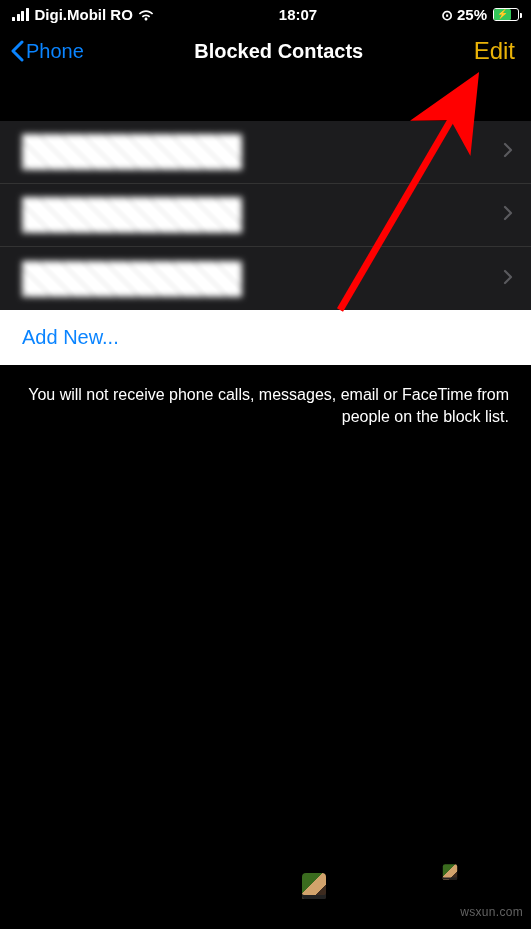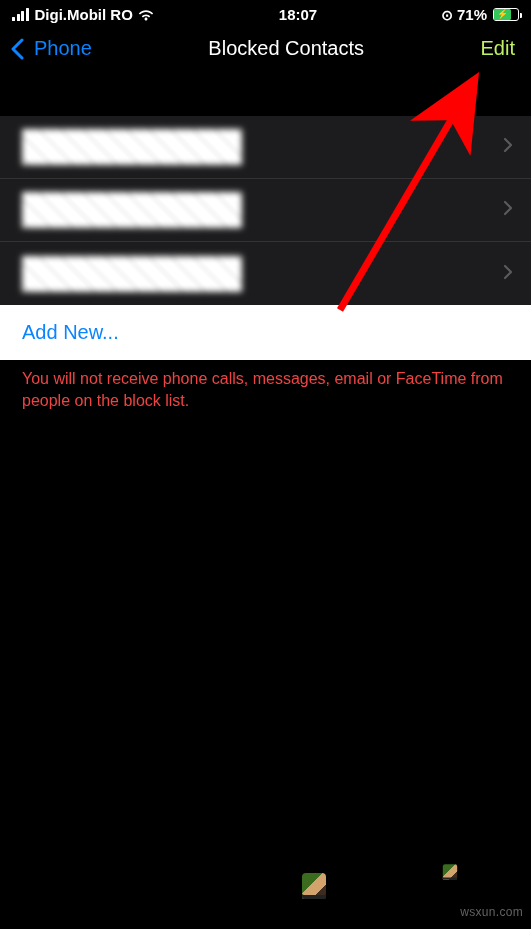--- a/index.html
+++ b/index.html
@@ -41,24 +41,24 @@
     .battery-fill {
       background:#34c759; height:100%; border-radius:1.5px;
       display:flex; align-items:center; justify-content:center;
     }
     .bolt { color:#000; font-size:9px; line-height:1;}
     .alarm-icon { font-size:14px; }
     .nav-bar {
       display: flex; align-items: center; justify-content: space-between;
       padding: 10px 16px 12px 10px;
     }
-    .back-btn { display:flex; align-items:center; gap:10px; color:#0a84ff; font-size:20px; cursor:pointer;}
+    .back-btn { display:flex; align-items:center; gap:2px; color:#0a84ff; font-size:20px; cursor:pointer;}
     .back-chevron svg { display:block; }
-    .nav-title { font-size:20px; font-weight:400; color:#fff; }
-    .edit-btn { color:#bef264; font-size:20px; cursor:pointer; }
+    .nav-title { font-size:20px; font-weight:700; color:#fff; }
+    .edit-btn { color:#eab308; font-size:24px; cursor:pointer; }
     .gap { height: 44px; background:#000; }
     .list { background:#1c1c1e; }
     .row {
       display:flex; align-items:center; justify-content:space-between;
       padding: 0 18px 0 22px; height:63px;
       border-bottom: 0.5px solid #333;
       cursor:pointer;
     }
     .row:last-of-type { border-bottom:none; }
     .redacted {
@@ -67,21 +67,21 @@
         linear-gradient(45deg, #fff 25%, #e6e6e6 25%, #e6e6e6 50%, #fff 50%, #fff 75%, #e6e6e6 75%);
       background-size: 22px 22px;
       filter: blur(3px) contrast(1.1);
     }
     .chevron { color:#5a5a5e; }
     .add-row {
       background:#ffffff; padding:16px 22px;
       color:#0a84ff; font-size:20px; cursor:pointer;
     }
     .footer-text {
-      padding: 8px 22px; color:#ef4444; font-size:16px; line-height:1.35;
+      padding: 19px 22px; color:#ffffff; font-size:16px; line-height:1.35;text-align:right;
     }
     .arrow-annotation {
       position:absolute; left:260px; top:70px; pointer-events:none;
     }
     .watermark {
       position:absolute; right:8px; bottom:10px;
       color:#626262; font-size:12px; letter-spacing:0.3px;
     }
     .sprite {
       position:absolute; width:24px; height:26px;
@@ -106,21 +106,21 @@
     <span>Digi.Mobil RO</span>
     <span class="wifi-icon">
       <svg width="18" height="13" viewBox="0 0 18 13">
           <path d="M9 12.5c.8 0 1.5-.7 1.5-1.5S9.8 9.5 9 9.5 7.5 10.2 7.5 11s.7 1.5 1.5 1.5zm4.2-4.1c-1.1-1.1-2.6-1.8-4.2-1.8s-3.1.7-4.2 1.8l1.2 1.2C6.8 8.8 7.8 8.3 9 8.3s2.2.5 3 1.3l1.2-1.2zm3-3C14 3.2 11.6 2.2 9 2.2S4 3.2 1.8 5.4L3 6.6C4.6 5 6.7 4.1 9 4.1s4.4.9 6 2.5l1.2-1.2z" fill="#fff"></path>
         </svg>
     </span>
   </div>
   <div>18:07</div>
   <div class="status-right">
     <span class="alarm-icon">⊙</span>
-    <span>71%</span>
+    <span>25%</span>
     <span class="battery">
       <span class="battery-fill" style="width:71%">
           <span class="bolt">⚡</span>
         </span>
     </span>
   </div>
 </div>
 
 <div class="nav-bar">
   <div class="back-btn">

